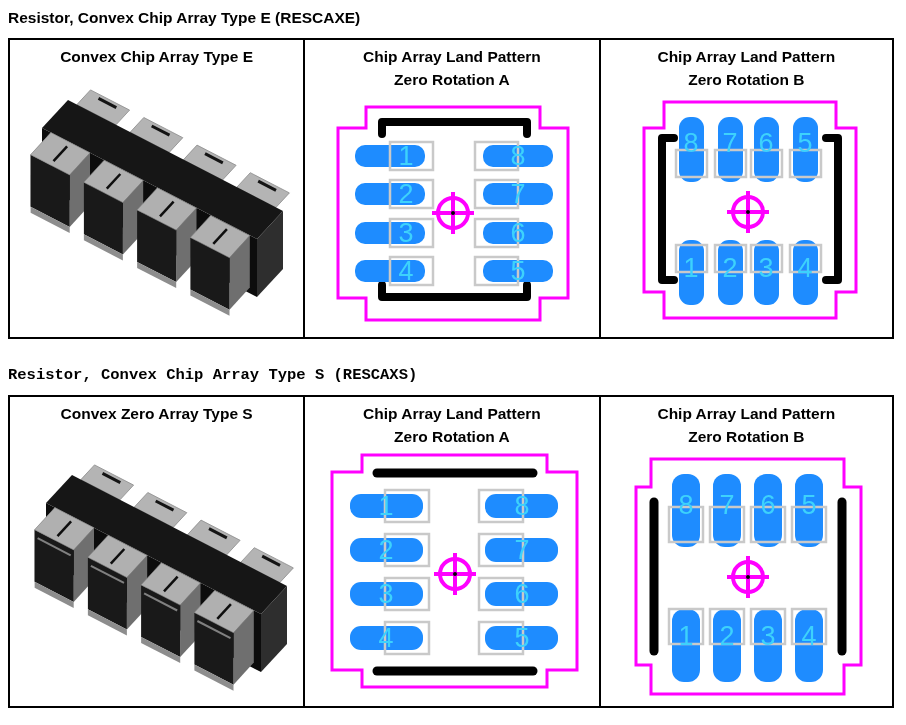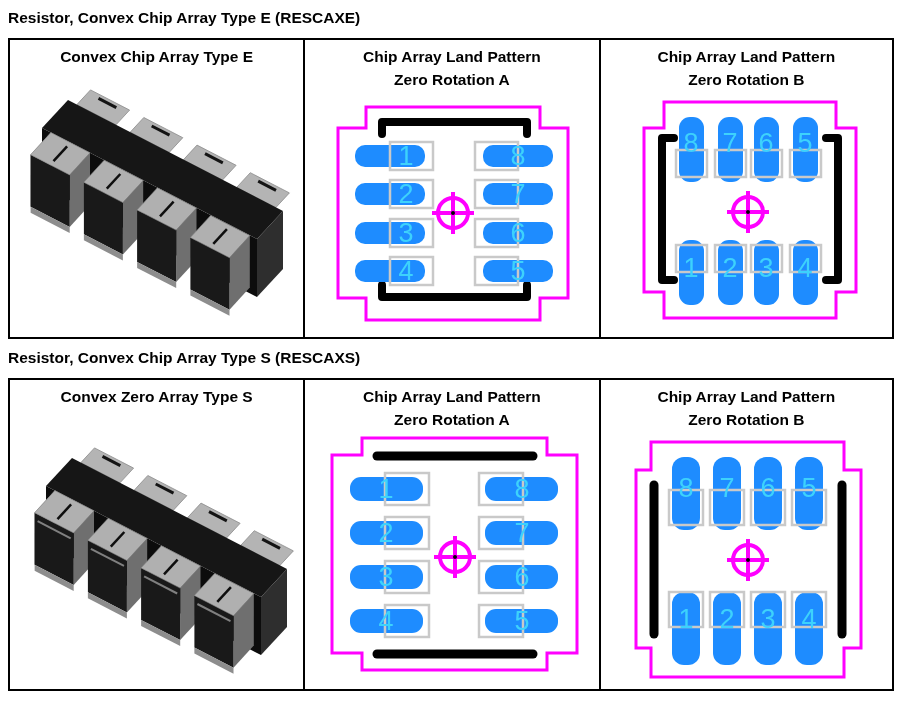--- a/index.html
+++ b/index.html
@@ -1,19 +1,19 @@
 <!DOCTYPE html>
 <html><head>
 <meta charset="utf-8">
 <style>
   html,body{margin:0;padding:0;background:#fff;}
   body{width:906px;height:725px;font-family:"Liberation Sans",sans-serif;color:#000;overflow:hidden;}
   .page{padding:5px 12px 0 8px;}
   .section-title{font-size:15.5px;font-weight:bold;margin:4px 0 11px 0;}
-  .section-title.second{margin-top:10px;}
+  .section-title.second{margin-top:27px;font-family:Liberation Mono, monospace;}
   table.panel-table{border-collapse:collapse;}
   table.panel-table td{border:2px solid #000;padding:0;position:relative;vertical-align:top;background:#fff;}
   .row1 td{height:297px;}
   .row2 td{height:309px;}
   .c1{width:296px;} .c2{width:296px;} .c3{width:294px;}
   .cell-header{position:relative;z-index:2;text-align:center;font-weight:bold;font-size:15.5px;line-height:23px;padding-top:5px;}
   .cell-svg{position:absolute;left:0;top:0;z-index:1;display:block;}
   .pad{fill:#1E8CFF;}
   .term{fill:none;stroke:#C9C9C9;stroke-width:2.5;}
   .padnum{fill:#3DD2FC;font-size:27px;text-anchor:middle;font-family:"Liberation Sans",sans-serif;}

